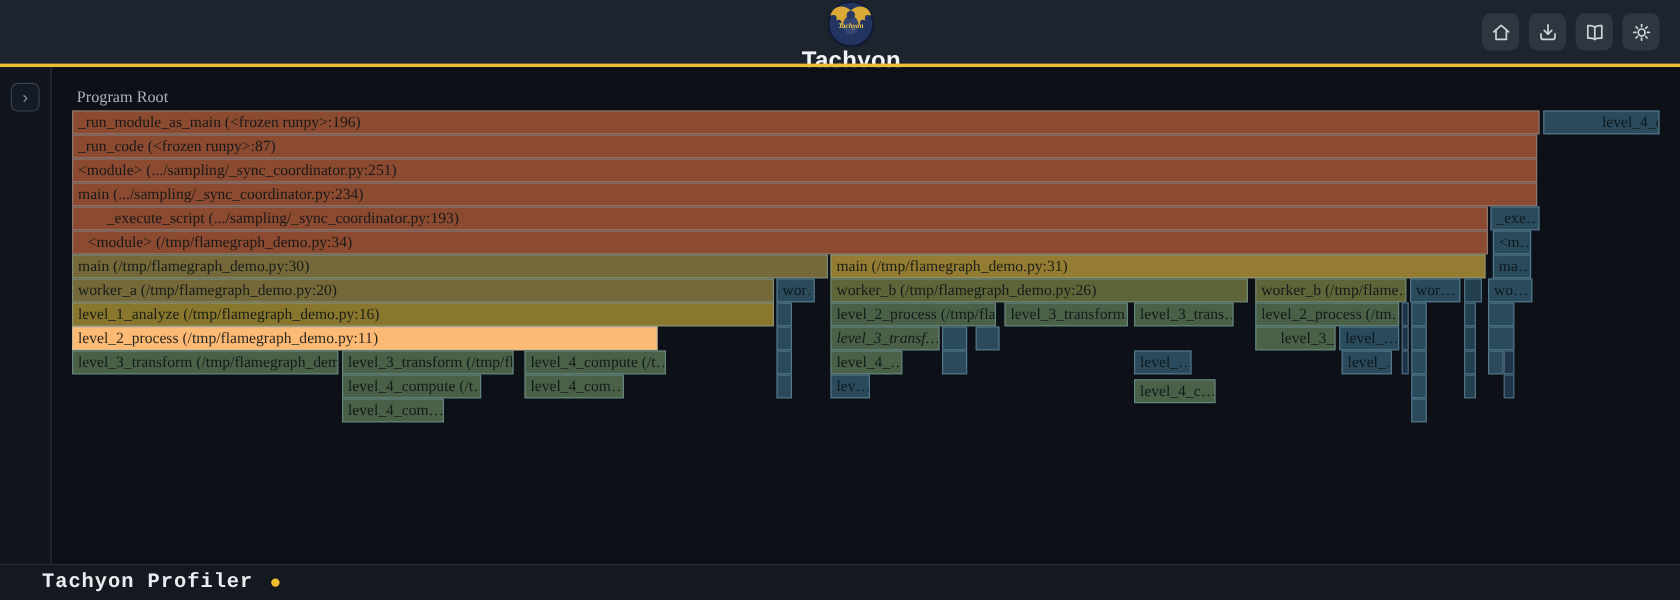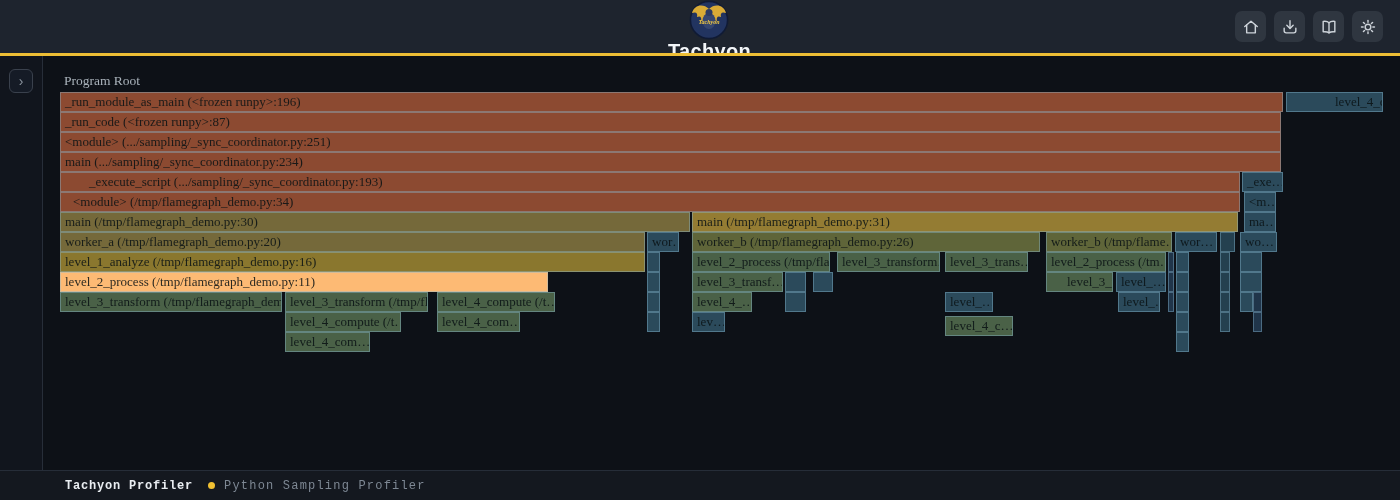--- a/index.html
+++ b/index.html
@@ -52,21 +52,21 @@
     border:1px solid rgba(141,190,216,.40);
     font-family:"Liberation Serif",serif;font-size:13px;line-height:18px;
     color:rgba(10,18,20,.88);
     padding:0 0 0 4px;white-space:nowrap;overflow:hidden;cursor:pointer;
   }
   
   .footer{
     position:absolute;bottom:0;left:0;right:0;height:30px;box-sizing:border-box;
     background:#14181f;border-top:1px solid #262d38;
     display:flex;align-items:center;
-    font-family:"Liberation Mono",monospace;font-size:12px;padding-left:30px;
+    font-family:"Liberation Mono",monospace;font-size:17px;
   }
   .footer-name{margin-left:35px;color:#e9edf1;font-weight:bold;letter-spacing:.8px;}
   .footer-dot{width:7px;height:7px;border-radius:50%;margin-left:15px;flex:0 0 auto;}
   .footer-sub{margin-left:9px;color:#7e8894;letter-spacing:1.2px;}
 </style>
 </head>
 <body>
 
 <div class="header">
   <svg class="logo" viewBox="0 0 40 40">
@@ -152,21 +152,21 @@
       <div class="bar" style="left: 648px; top: 196px; width: 138px; background: rgb(74, 97, 71);">level_2_process (/tmp/fla…</div>
       <div class="bar" style="left: 793px; top: 196px; width: 103px; background: rgb(74, 97, 71);">level_3_transform…</div>
       <div class="bar" style="left: 901px; top: 196px; width: 83px; background: rgb(74, 97, 71);">level_3_trans…</div>
       <div class="bar" style="left: 1002px; top: 196px; width: 120px; background: rgb(74, 97, 71);">level_2_process (/tm…</div>
       <div class="bar" style="left: 1124px; top: 196px; width: 6px; background: rgb(32, 53, 74);"></div>
       <div class="bar" style="left: 1132px; top: 196px; width: 13px; background: rgb(43, 74, 91);"></div>
       <div class="bar" style="left: 1176px; top: 196px; width: 10px; background: rgb(36, 64, 79);"></div>
       <div class="bar" style="left: 1196px; top: 196px; width: 22px; background: rgb(43, 74, 91);"></div>
       <div class="bar" style="left: 16px; top: 216px; width: 488px; background: #fdba74;">level_2_process (/tmp/flamegraph_demo.py:11)</div>
       <div class="bar" style="left: 603px; top: 216px; width: 13px; background: rgb(43, 74, 91);"></div>
-      <div class="bar" style="left: 648px; top: 216px; width: 91px; background: rgb(74, 97, 71);">level_3_transf…</div>
+      <div class="bar" style="left: 648px; top: 216px; width: 91px; background: rgb(74, 97, 71); font-style: italic;">level_3_transf…</div>
       <div class="bar" style="left: 741px; top: 216px; width: 21px; background: rgb(43, 74, 91);"></div>
       <div class="bar" style="left: 769px; top: 216px; width: 20px; background: rgb(43, 74, 91);"></div>
       <div class="bar" style="left: 901px; top: 216px; width: 68px; background: rgb(74, 97, 71); margin-top: 44px;">level_4_c…</div>
       <div class="bar" style="left: 1002px; top: 216px; width: 67px; background: rgb(74, 97, 71); padding-left: 20px;">level_3_tr…</div>
       <div class="bar" style="left: 1072px; top: 216px; width: 50px; background: rgb(43, 74, 91);">level_…</div>
       <div class="bar" style="left: 1124px; top: 216px; width: 6px; background: rgb(32, 53, 74);"></div>
       <div class="bar" style="left: 1132px; top: 216px; width: 13px; background: rgb(43, 74, 91);"></div>
       <div class="bar" style="left: 1176px; top: 216px; width: 10px; background: rgb(36, 64, 79);"></div>
       <div class="bar" style="left: 1196px; top: 216px; width: 22px; background: rgb(43, 74, 91);"></div>
       <div class="bar" style="left: 16px; top: 236px; width: 222px; background: rgb(74, 97, 71);">level_3_transform (/tmp/flamegraph_dem…</div>
@@ -190,14 +190,13 @@
       <div class="bar" style="left: 1176px; top: 256px; width: 10px; background: rgb(36, 64, 79);"></div>
       <div class="bar" style="left: 1209px; top: 256px; width: 9px; background: rgb(32, 53, 74);"></div>
       <div class="bar" style="left: 241px; top: 276px; width: 85px; background: rgb(74, 97, 71);">level_4_com…</div>
       <div class="bar" style="left: 1132px; top: 276px; width: 13px; background: rgb(43, 74, 91);"></div>
     </div>
 </div>
 
 <div class="footer">
   <div class="footer-name">Tachyon Profiler</div>
   <div class="footer-dot" style="background: rgb(240, 192, 50);"></div>
-  <div class="footer-sub">Python Sampling Profiler</div>
 </div>
 
 </body></html>

